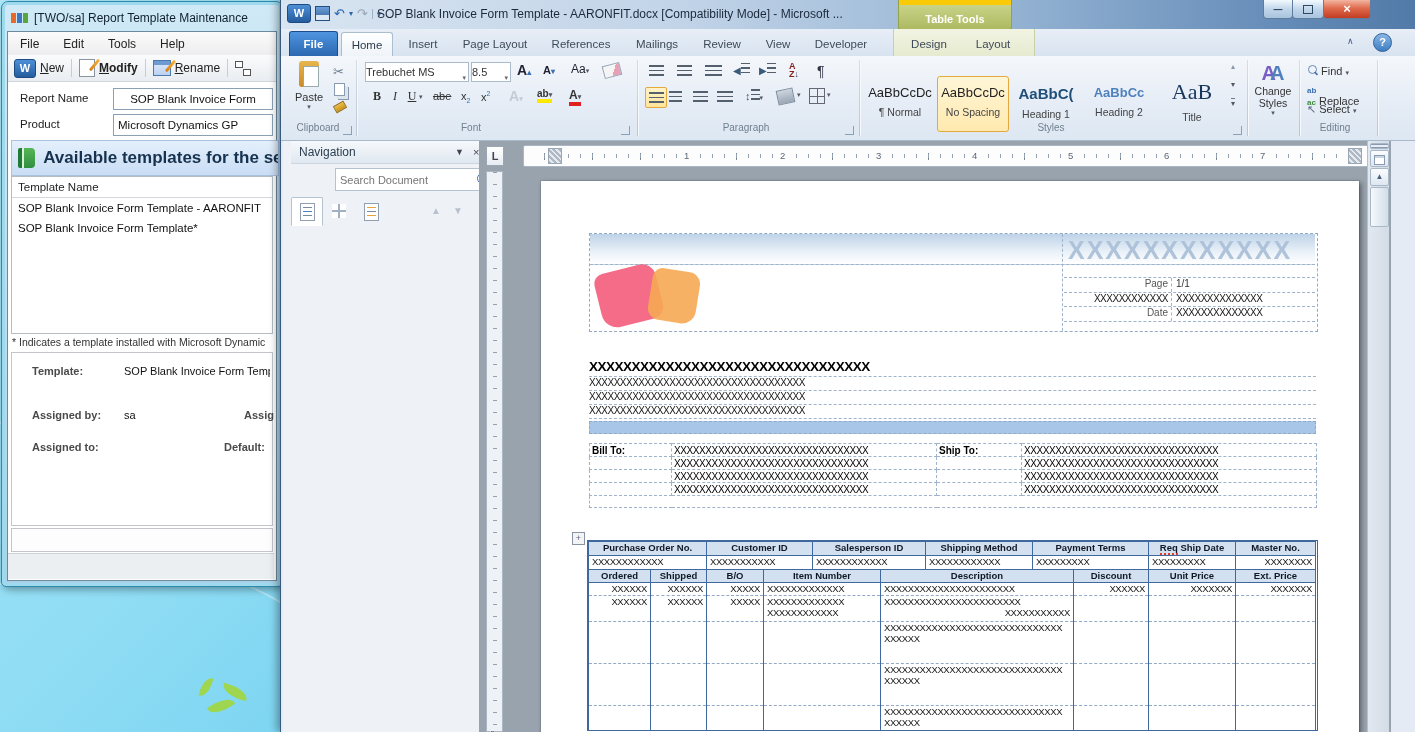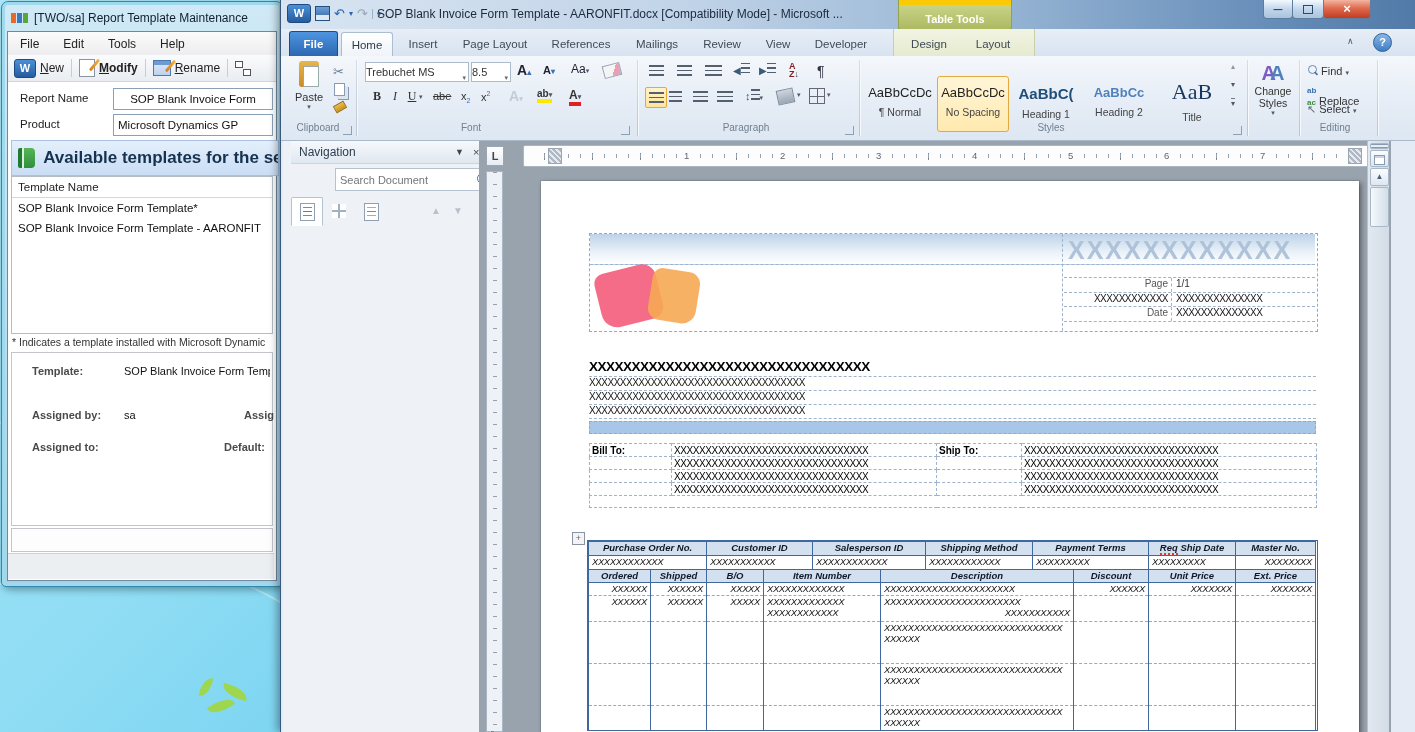--- a/index.html
+++ b/index.html
@@ -135,21 +135,21 @@
     border:1px solid #a9b8c8;border-radius:2px;text-align:center;color:#4a617e;}
   
   .xs{font-size:10px;letter-spacing:-0.5px;color:#161616;white-space:nowrap;}
   .dash{border:1px dashed #93aac7;}
   .hdrband{background:linear-gradient(#bed3e8,#eaf1f8 60%,#ffffff);}
   .bigx{font-size:25px;color:#aec2d9;letter-spacing:2px;font-weight:bold;white-space:nowrap;}
   .minirow{display:flex;font-size:10px;color:#333;}
   .logo1{width:62px;height:56px;background:#f3607e;border-radius:10px 14px 12px 16px;transform:rotate(-14deg);opacity:.92;}
   .logo2{width:48px;height:52px;background:#f6a954;border-radius:10px 12px 14px 12px;transform:rotate(9deg);opacity:.9;}
   .hl{background:#a8c6e8;}
-  table.inv{border-collapse:collapse;table-layout:fixed;width:727px;font-style:italic;}
+  table.inv{border-collapse:collapse;table-layout:fixed;width:727px;}
   table.inv td{overflow:hidden;padding:0 3px;vertical-align:top;
     border-left:1px solid #3f699e;border-right:1px solid #3f699e;}
   td.hd{background:#d3e0ef;font-weight:bold;font-size:9.5px;color:#101828;text-align:center;
     border-top:1px solid #3f699e;border-bottom:1px solid #3f699e;white-space:nowrap;}
   td.vl{font-size:9.5px;letter-spacing:-0.4px;color:#161616;white-space:nowrap;}
   tr.dashrow td{border-bottom:1px dashed #93aac7;}
   .ra{text-align:right;}
   .squig{border-bottom:2px dotted #e03a2a;}
   .billtbl{border-collapse:collapse;table-layout:fixed;width:727px;}
   .billtbl td{border:1px dashed #9fb3cd;font-size:10px;letter-spacing:-0.4px;padding:0 2px;white-space:nowrap;overflow:hidden;}
@@ -203,22 +203,22 @@
     <span class="a gplabel" style="left:12px;top:60px;">Report Name</span>
     <input class="a gpfield" style="left: 105px; top: 56px; text-align: center;" value="SOP Blank Invoice Form">
     <span class="a gplabel" style="left:12px;top:86px;">Product</span>
     <input class="a gpfield" style="left: 105px; top: 82px;" value="Microsoft Dynamics GP">
     <div class="a gpbanner">
       <span class="book"></span>
       <b>Available templates for the selected rep</b>
     </div>
     <div class="a gplist">
       <div class="gplisthdr">Template Name</div>
+      <div class="gprow">SOP Blank Invoice Form Template - AARONFIT</div>
       <div class="gprow">SOP Blank Invoice Form Template*</div>
-      <div class="gprow">SOP Blank Invoice Form Template - AARONFIT</div>
     </div>
     <div class="a gpnote tx">* Indicates a template installed with Microsoft Dynamic</div>
     <div class="a gpdetails">
       <span class="a gpd-label" style="left:20px;top:12px;">Template:</span>
       <span class="a gpd-val tx" style="left:112px;top:12px;width:146px;overflow:hidden;display:inline-block;">SOP Blank Invoice Form Templat</span>
       <span class="a gpd-label" style="left:20px;top:56px;">Assigned by:</span>
       <span class="a gpd-val" style="left:112px;top:56px;">sa</span>
       <span class="a gpd-label" style="left:232px;top:56px;">Assig</span>
       <span class="a gpd-label" style="left:20px;top:88px;">Assigned to:</span>
       <span class="a gpd-label" style="left:212px;top:88px;">Default:</span>

